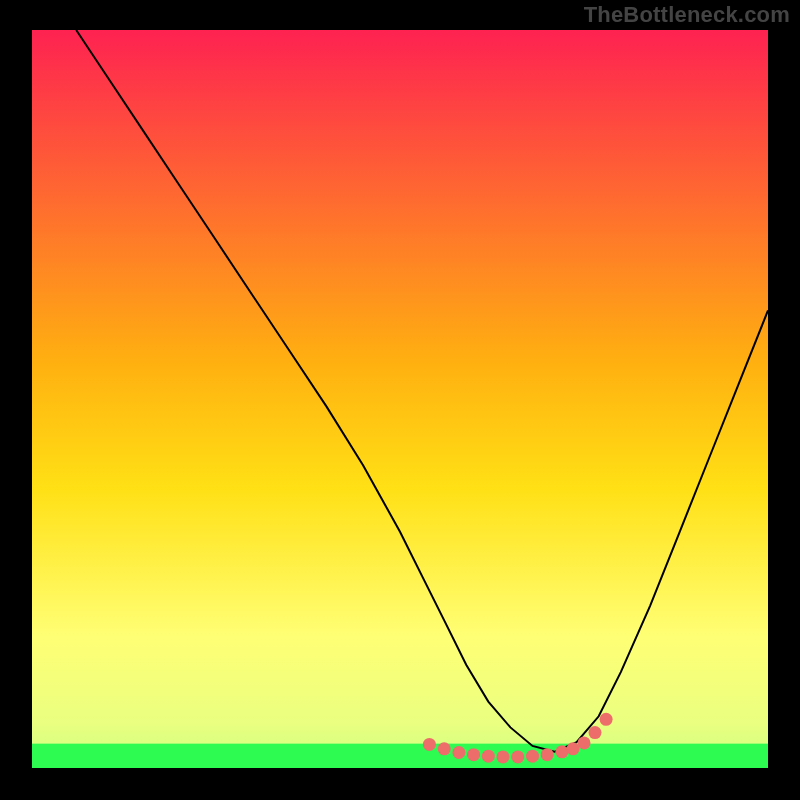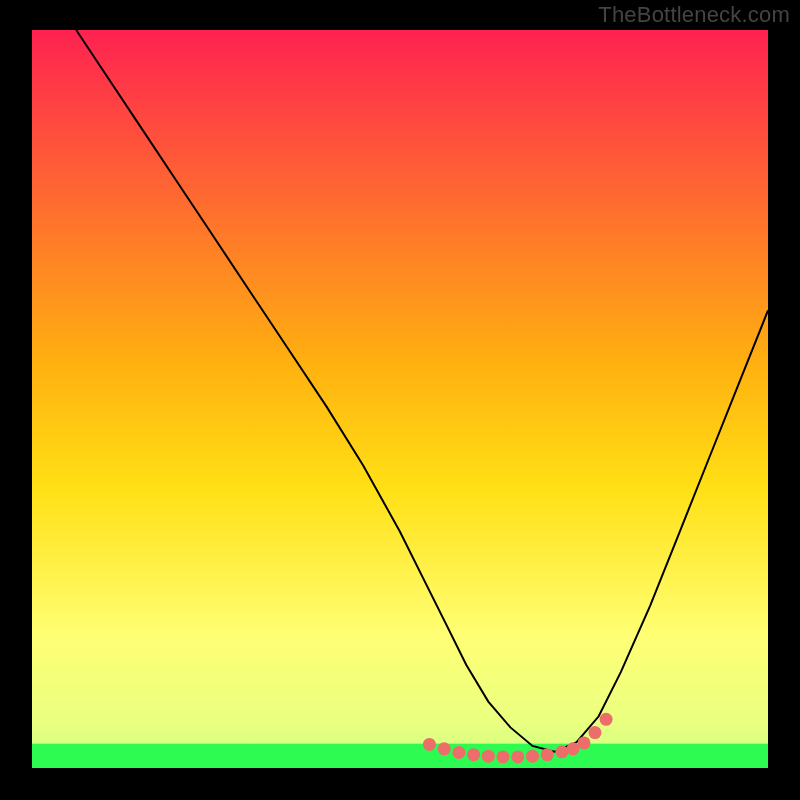--- a/index.html
+++ b/index.html
@@ -20,21 +20,21 @@
     position: absolute;
     left: 0;
     top: 0;
   }
   .watermark {
     position: absolute;
     top: 2px;
     right: 10px;
     font-family: Arial, Helvetica, sans-serif;
     font-size: 22px;
-    font-weight: 400;
+    font-weight: 700;
     color: #444444;
     letter-spacing: 0.2px;
   }
 </style>
 </head>
 <body>
 <div class="stage">
 
 <svg id="chart-svg" width="800" height="800">
   <defs>

